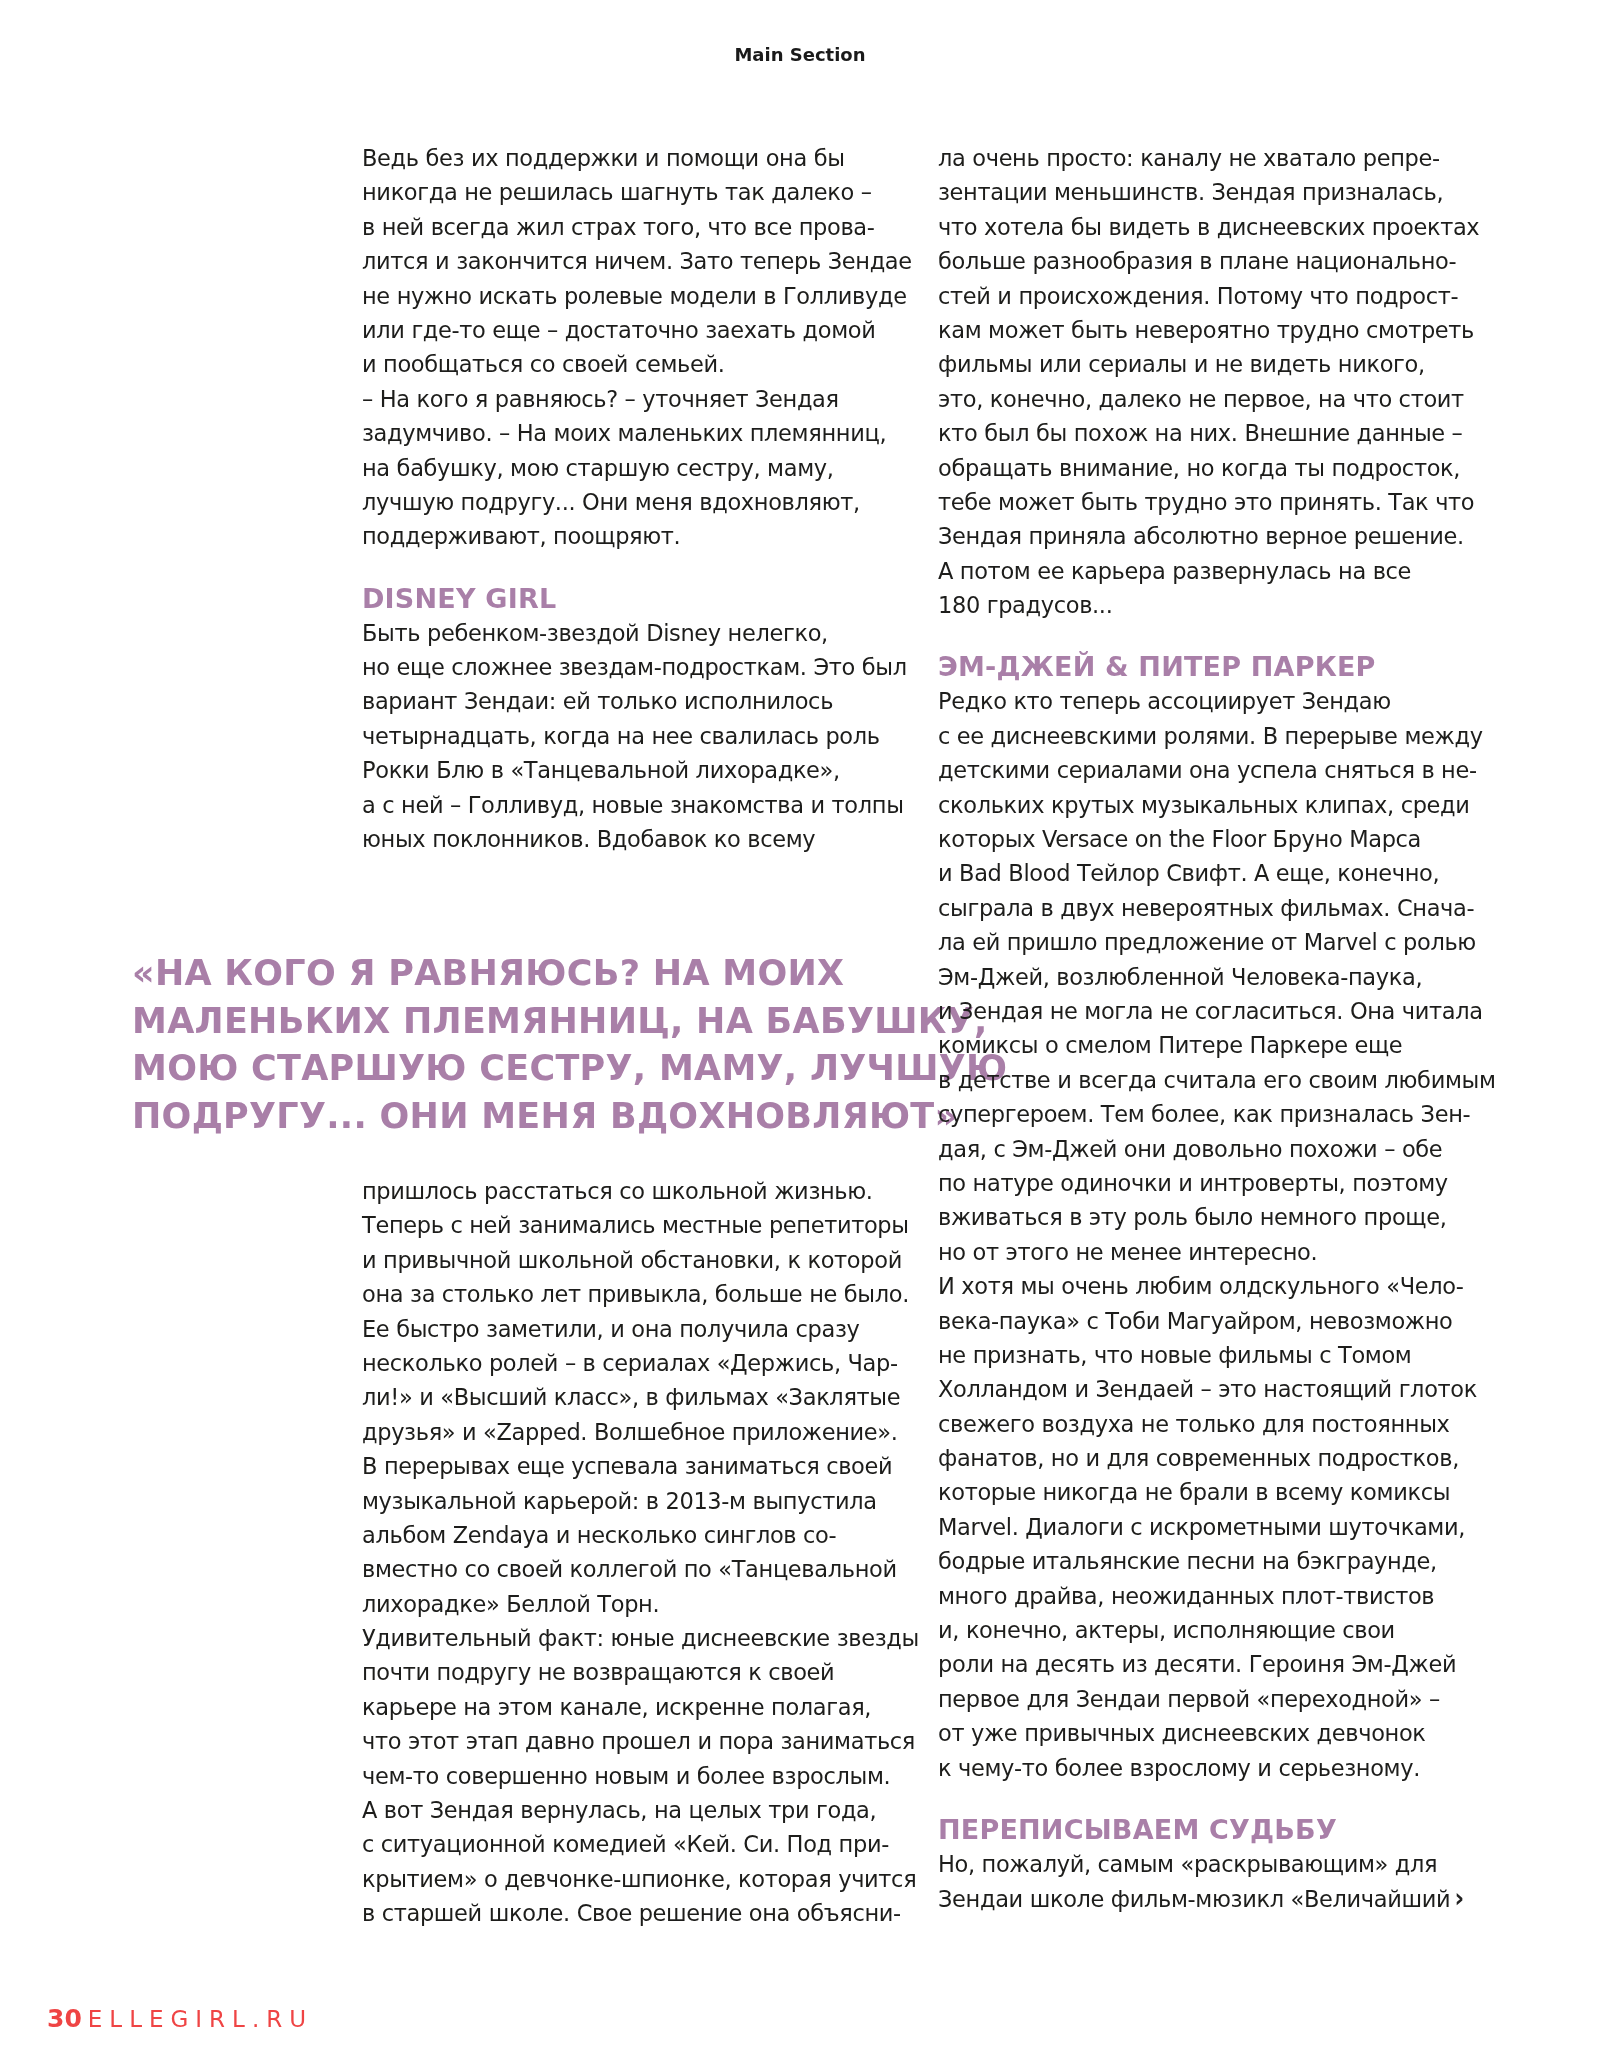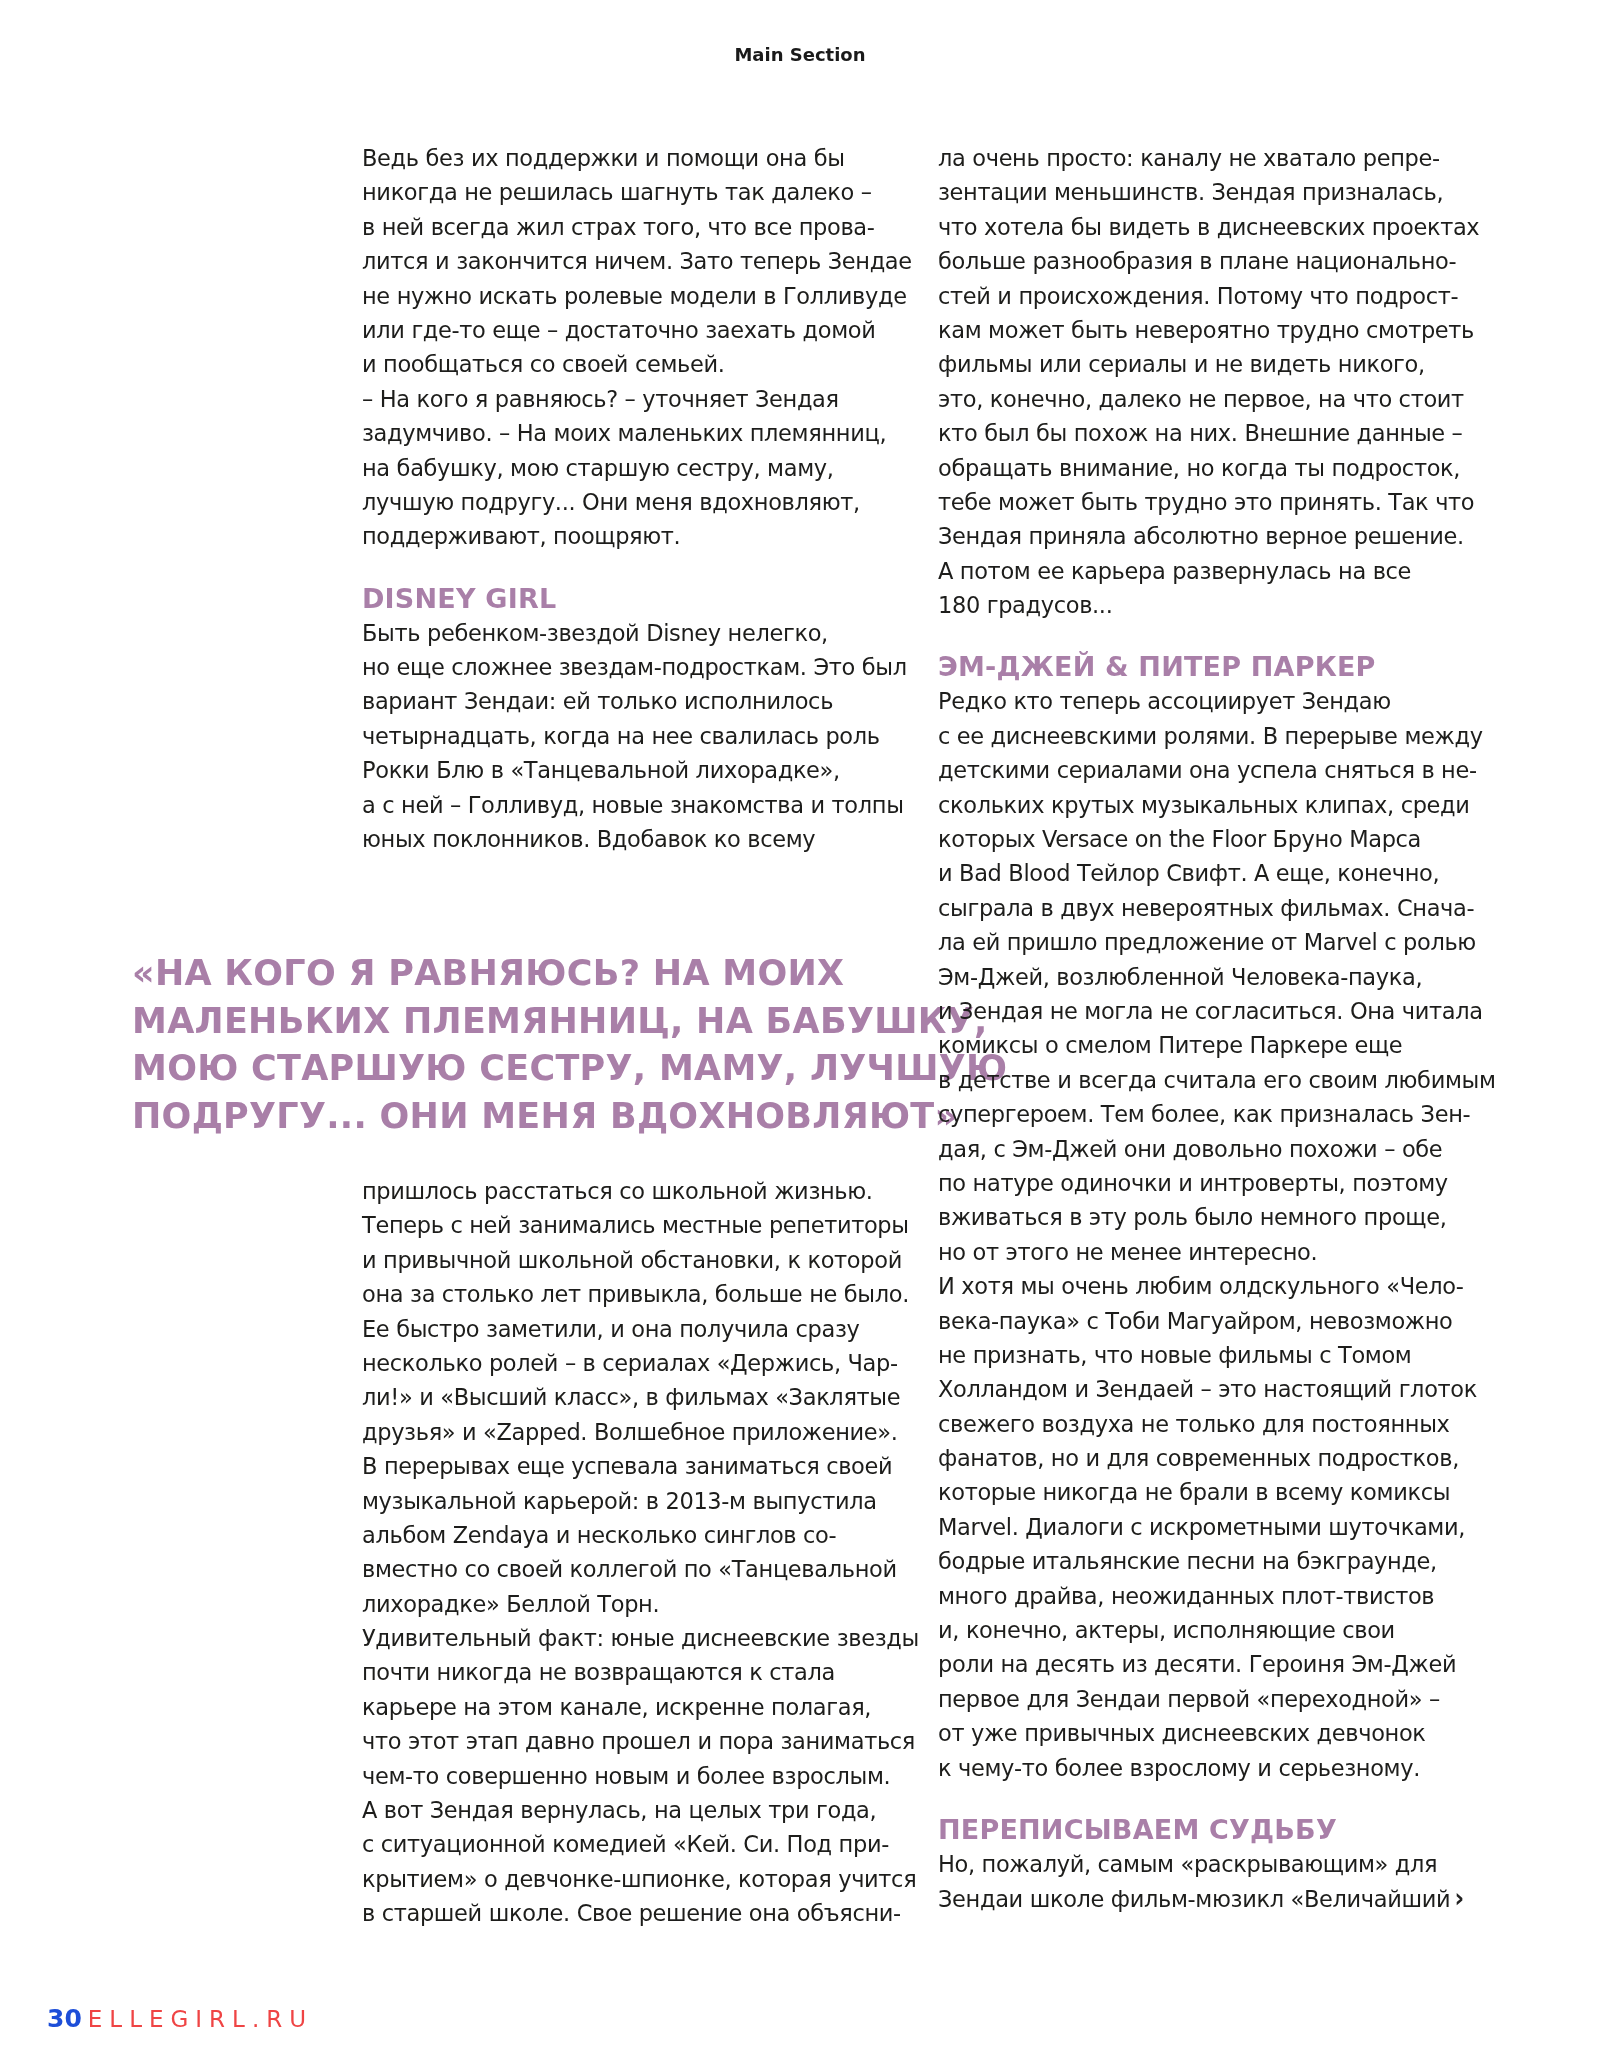--- a/index.html
+++ b/index.html
@@ -14,21 +14,21 @@
   .line { display:block; height:34.4px; line-height:34.4px; font-size:22.5px; white-space:nowrap;
           font-family:"DejaVu Sans", sans-serif; letter-spacing:-0.35px; color:#1d1d1b; }
   .heading { display:block; font-family:"DejaVu Sans", sans-serif; font-weight:bold; font-size:27px;
           color:#a97fa8; height:34px; line-height:34px; letter-spacing:0.2px; white-space:nowrap; }
   .gap { display:block; height:28px; }
   .pullquote { position:absolute; left:132px; top:950px; width:780px;
           font-family:"DejaVu Sans", sans-serif; font-weight:bold; font-size:35px; line-height:47.5px;
           color:#a97fa8; letter-spacing:0.3px; }
   .pq-line { display:block; white-space:nowrap; }
   .footer { position:absolute; left:47px; top:2004px; font-family:"DejaVu Sans", sans-serif; }
-  .page-num { font-weight:bold; font-size:25px; color:#1d4ed8;text-align:center; }
+  .page-num { font-weight:bold; font-size:25px; color:#ef4444;text-align:center; }
   .site { font-size:23px; letter-spacing:7px; color:#ef4444; margin-left:6px; }
   .cont-arrow { display:inline-block; font-weight:bold; font-size:26px; color:#222; margin-left:4px; transform:scaleX(0.9); }
 </style>
 </head>
 <body>
 
 <div class="section-label">Main Section</div>
 
 <div class="col col-left-top">
   <span class="line">Ведь без их поддержки и помощи она бы</span>
@@ -69,21 +69,21 @@
   <span class="line">Ее быстро заметили, и она получила сразу</span>
   <span class="line">несколько ролей – в сериалах «Держись, Чар-</span>
   <span class="line">ли!» и «Высший класс», в фильмах «Заклятые</span>
   <span class="line">друзья» и «Zapped. Волшебное приложение».</span>
   <span class="line">В перерывах еще успевала заниматься своей</span>
   <span class="line">музыкальной карьерой: в 2013-м выпустила</span>
   <span class="line">альбом Zendaya и несколько синглов со-</span>
   <span class="line">вместно со своей коллегой по «Танцевальной</span>
   <span class="line">лихорадке» Беллой Торн.</span>
   <span class="line">Удивительный факт: юные диснеевские звезды</span>
-  <span class="line">почти никогда не возвращаются к стала</span>
+  <span class="line">почти подругу не возвращаются к своей</span>
   <span class="line">карьере на этом канале, искренне полагая,</span>
   <span class="line">что этот этап давно прошел и пора заниматься</span>
   <span class="line">чем-то совершенно новым и более взрослым.</span>
   <span class="line">А вот Зендая вернулась, на целых три года,</span>
   <span class="line">с ситуационной комедией «Кей. Си. Под при-</span>
   <span class="line">крытием» о девчонке-шпионке, которая учится</span>
   <span class="line">в старшей школе. Свое решение она объясни-</span>
 </div>
 
 <div class="col col-right">

